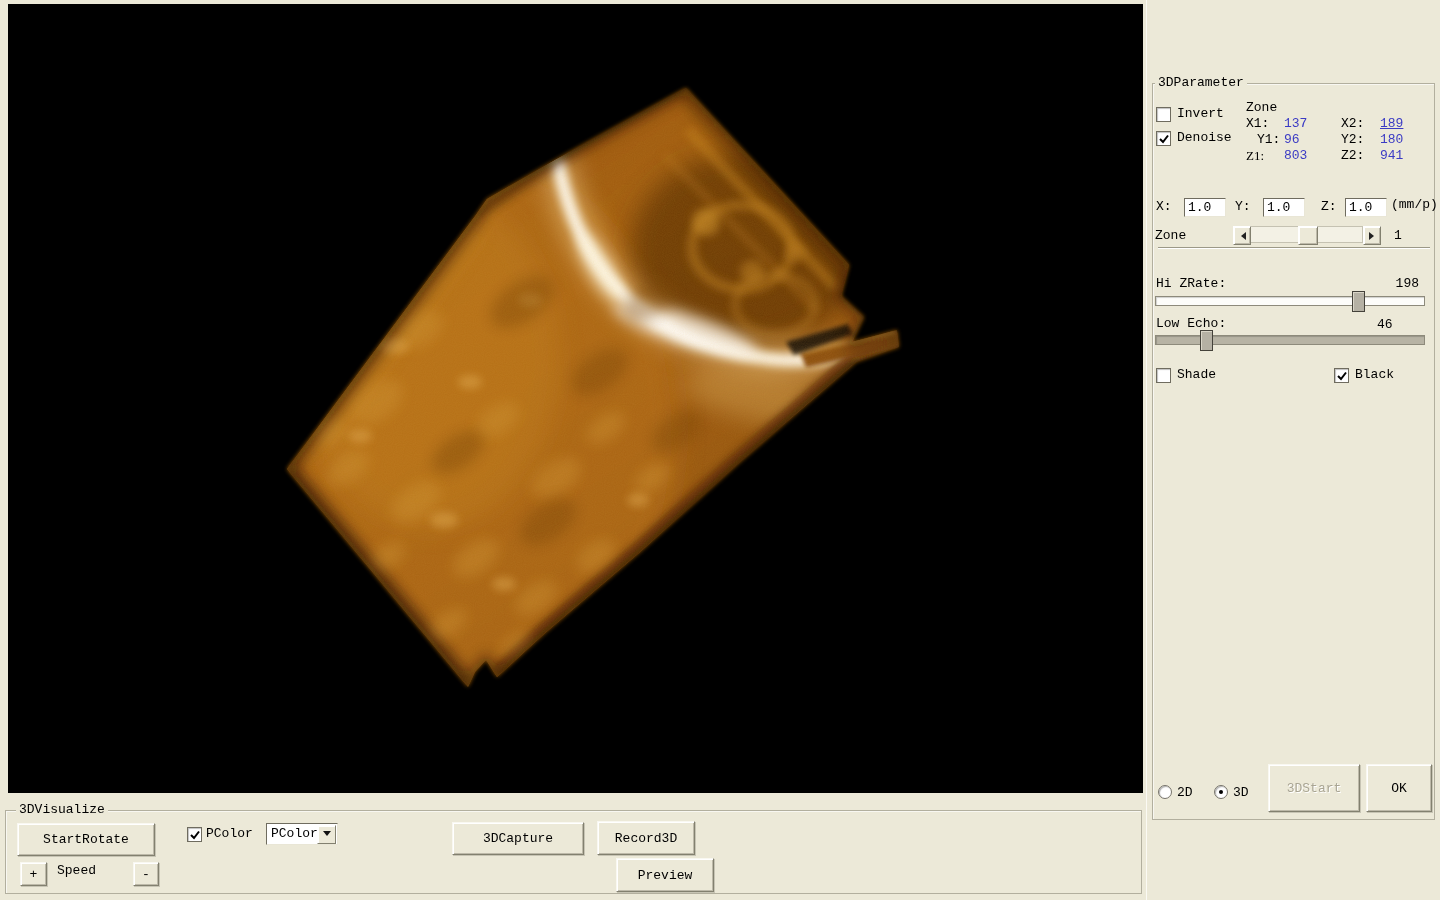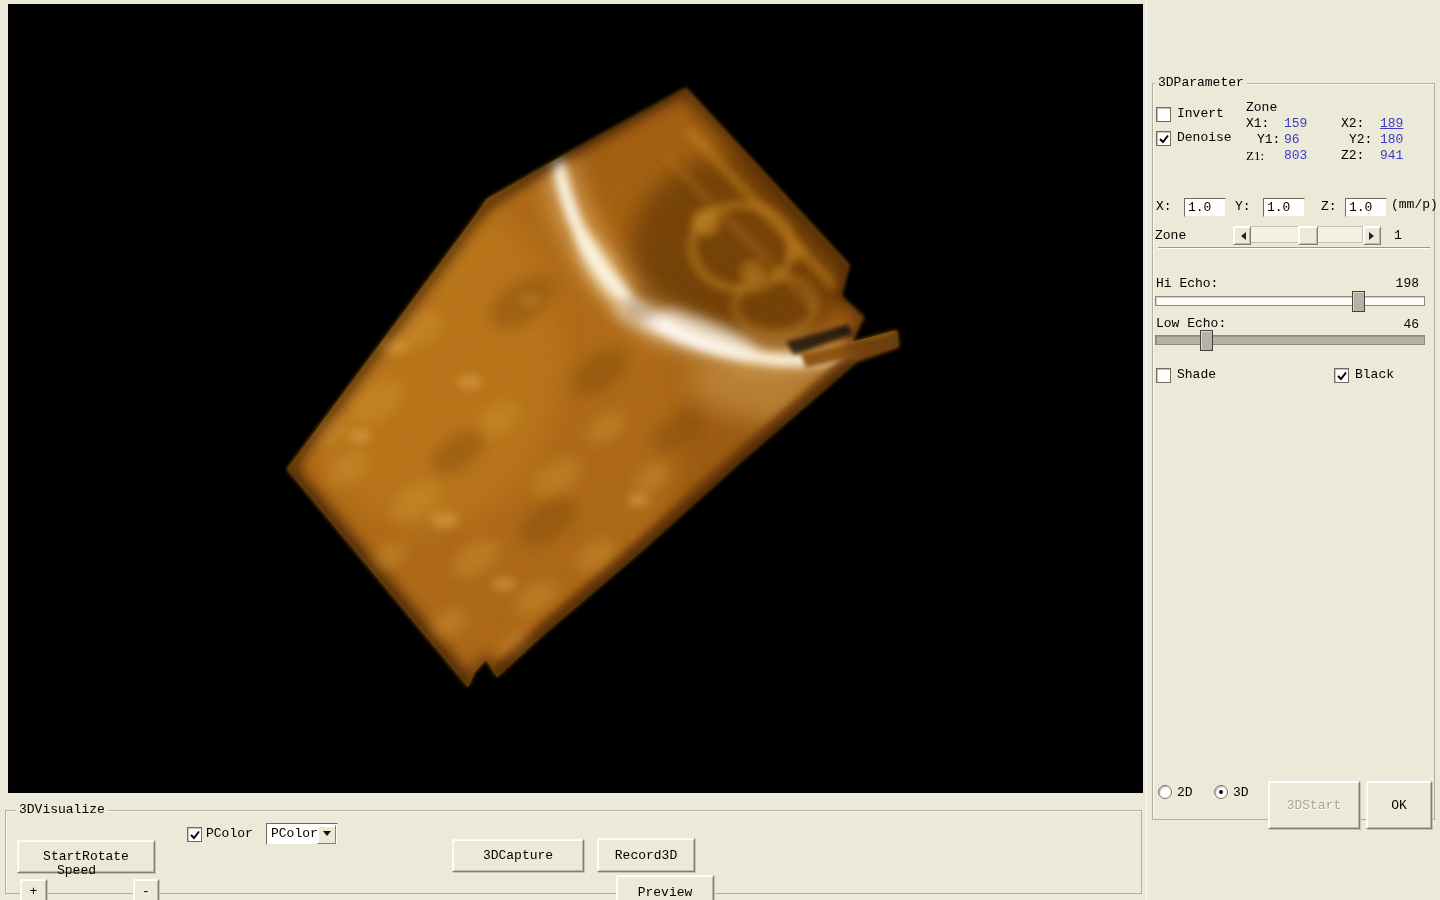--- a/index.html
+++ b/index.html
@@ -12,21 +12,21 @@
   .val{position:absolute;line-height:14px;white-space:pre;color:#3b3bc4;}
   .viewport{position:absolute;left:8px;top:4px;width:1135px;height:789px;background:#000;border:0;}
   .vline{position:absolute;width:1px;background:#fbfaf4;}
   .groupbox{position:absolute;border:1px solid #b2af9e;box-shadow:inset 1px 1px 0 rgba(255,255,255,.65);}
   .legend{position:absolute;background:#ece9d8;padding:0 3px;line-height:14px;white-space:pre;}
   .btn{
     position:absolute;background:#ece9d8;
     border:1px solid;border-color:#f9f8f1 #82806f #82806f #f9f8f1;
     box-shadow:inset 1px 1px 0 #ffffff, inset -1px -1px 0 #bdb9a9, 1px 1px 0 #c7c4b4;
     display:flex;align-items:center;justify-content:center;
-    font:inherit;color:#000;cursor:default;white-space:pre;margin-top:17px;
+    font:inherit;color:#000;cursor:default;white-space:pre;
   }
   .btn.disabled{color:#a9a593;text-shadow:1px 1px 0 #fff;}
   .checkbox{
     position:absolute;width:13px;height:13px;background:#fff;
     border:1px solid #6f6c5f;box-shadow:inset 1px 1px 1px rgba(0,0,0,.25);
     display:flex;align-items:center;justify-content:center;
   }
   .radio{
     position:absolute;width:12px;height:12px;border-radius:50%;background:#fff;
     border:1px solid #76example;border:1px solid #76736a;box-shadow:inset 1px 1px 1px rgba(0,0,0,.3);
@@ -198,26 +198,26 @@
 
   <div class="checkbox" style="left:1156px;top:131px;">
     <svg width="10" height="10" viewBox="0 0 10 10">
         <path d="M1,5 L4,8 L9,1.5" stroke="#000" stroke-width="2" fill="none"></path>
       </svg>
   </div>
   <div class="lbl" style="left:1177px;top:131px;">Denoise</div>
 
   <div class="lbl" style="left:1246px;top:101px;">Zone</div>
   <div class="lbl" style="left:1246px;top:117px;">X1:</div>
-  <div class="val" style="left:1284px;top:117px;">159</div>
+  <div class="val" style="left:1284px;top:117px;">137</div>
   <div class="lbl" style="left:1341px;top:117px;">X2:</div>
   <div class="val" style="left:1380px;top:117px;text-decoration:underline;">189</div>
   <div class="lbl" style="left:1257px;top:133px;">Y1:</div>
   <div class="val" style="left:1284px;top:133px;">96</div>
-  <div class="lbl" style="left:1341px;top:133px;margin-left:8px;">Y2:</div>
+  <div class="lbl" style="left:1341px;top:133px;">Y2:</div>
   <div class="val" style="left:1380px;top:133px;">180</div>
   <div class="lbl" style="left:1246px;top:149px;font-family:Liberation Serif, serif;">Z1:</div>
   <div class="val" style="left:1284px;top:149px;">803</div>
   <div class="lbl" style="left:1341px;top:149px;">Z2:</div>
   <div class="val" style="left:1380px;top:149px;">941</div>
 
   <div class="lbl" style="left:1156px;top:200px;">X:</div>
   <input class="tinput" readonly="" style="left: 1184px; top: 198px; width: 42px; height: 19px;" value="1.0">
   <div class="lbl" style="left:1235px;top:200px;">Y:</div>
   <input class="tinput" readonly="" style="left: 1263px; top: 198px; width: 42px; height: 19px;" value="1.0">
@@ -231,27 +231,27 @@
     <span class="tri-left"></span>
   </div>
   <div class="sb-btn" style="left:1363px;top:226px;">
     <span class="tri-right"></span>
   </div>
   <div class="sb-thumb" style="left:1298px;top:226px;"></div>
   <div class="lbl" style="left:1394px;top:229px;">1</div>
 
   <div class="hrule" style="left:1158px;top:247px;width:272px;"></div>
 
-  <div class="lbl" style="left:1156px;top:277px;">Hi Echo:</div>
+  <div class="lbl" style="left:1156px;top:277px;">Hi ZRate:</div>
   <div class="lbl" style="left:1377px;top:277px;width:42px;text-align:right;">198</div>
   <div class="slider-track track-white" style="left:1155px;top:296px;width:268px;height:8px;"></div>
   <div class="slider-thumb" style="left:1352px;top:291px;"></div>
 
   <div class="lbl" style="left:1156px;top:317px;">Low Echo:</div>
-  <div class="lbl" style="left:1377px;top:318px;width:42px;text-align:right;">46</div>
+  <div class="lbl" style="left:1377px;top:318px;width:42px;text-align:left;">46</div>
   <div class="slider-track track-gray" style="left:1155px;top:335px;width:268px;height:8px;"></div>
   <div class="slider-thumb" style="left:1200px;top:330px;"></div>
 
   <div class="checkbox" style="left:1156px;top:368px;"></div>
   <div class="lbl" style="left:1177px;top:368px;">Shade</div>
   <div class="checkbox" style="left:1334px;top:368px;">
     <svg width="10" height="10" viewBox="0 0 10 10">
         <path d="M1,5 L4,8 L9,1.5" stroke="#000" stroke-width="2" fill="none"></path>
       </svg>
   </div>

